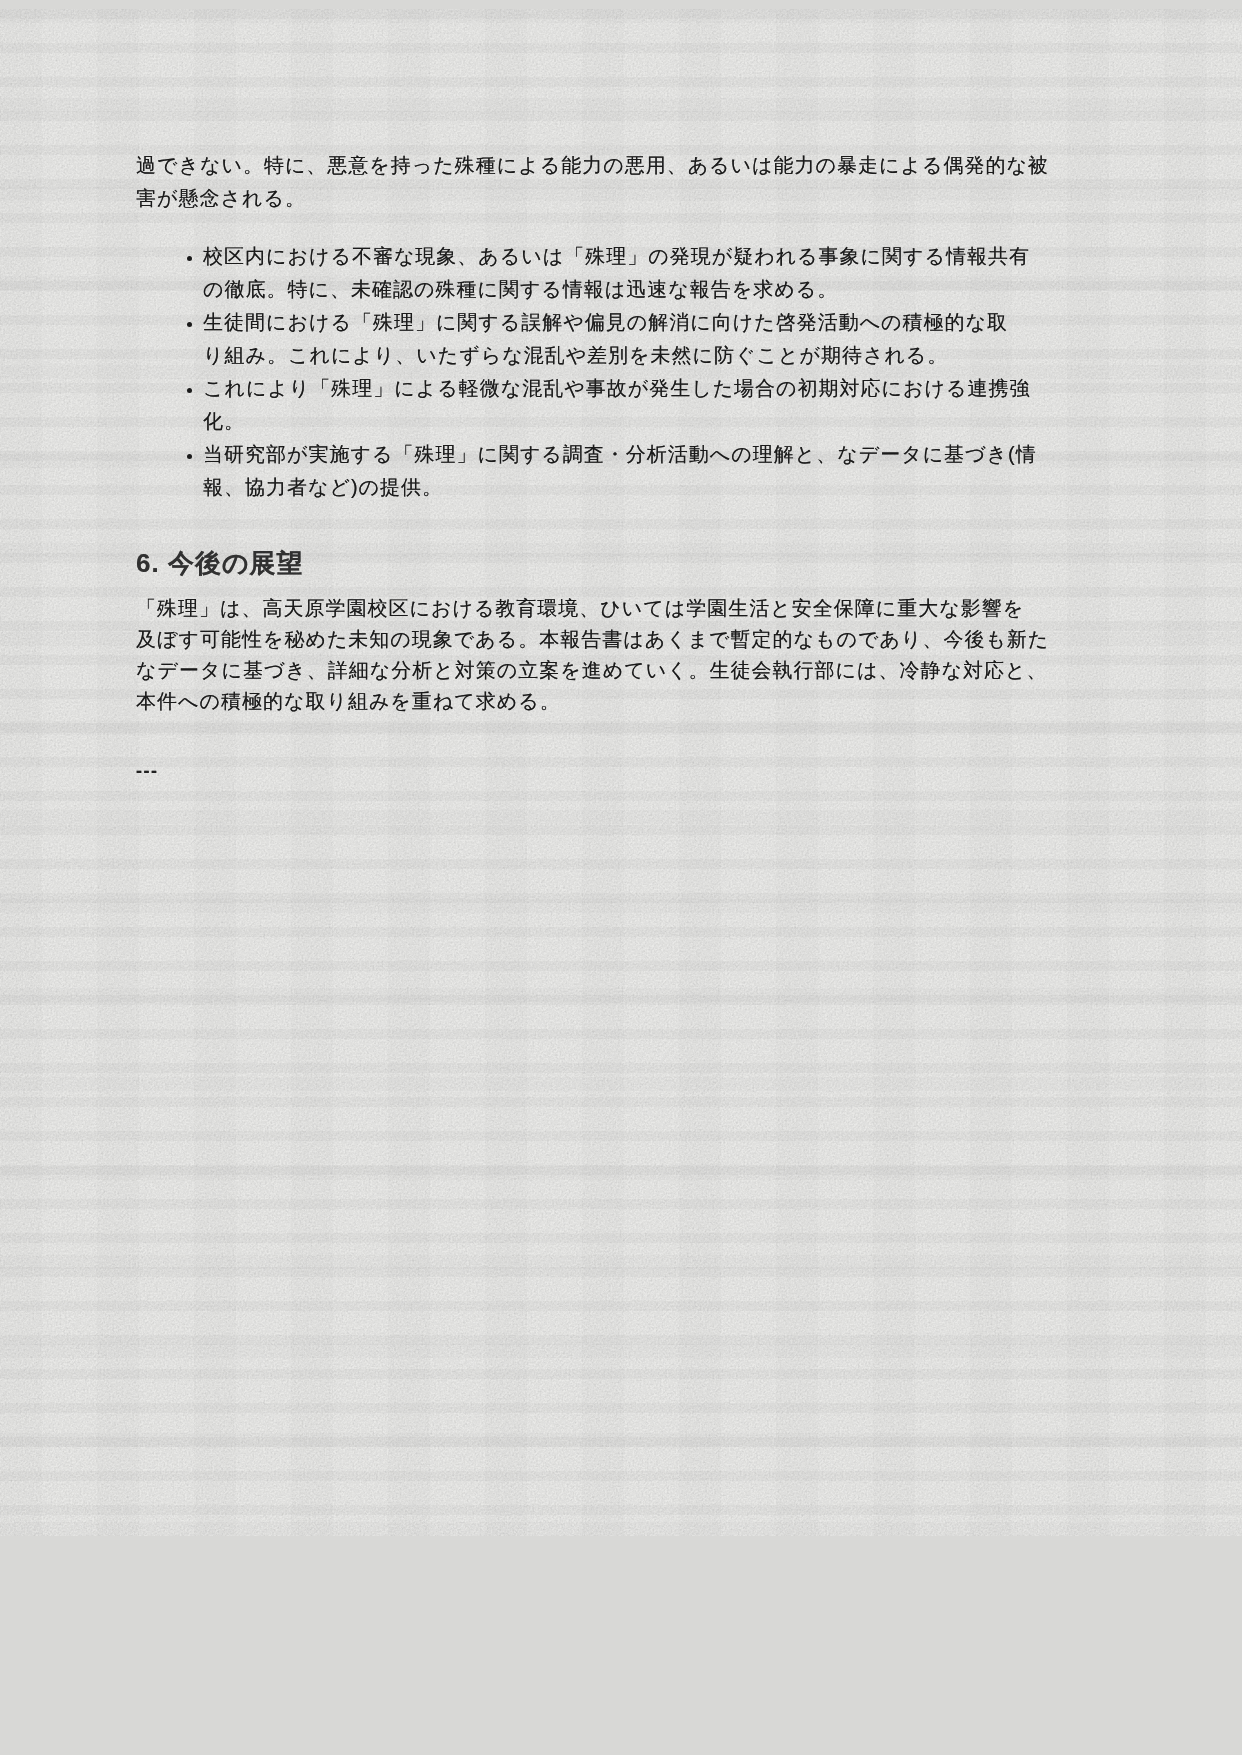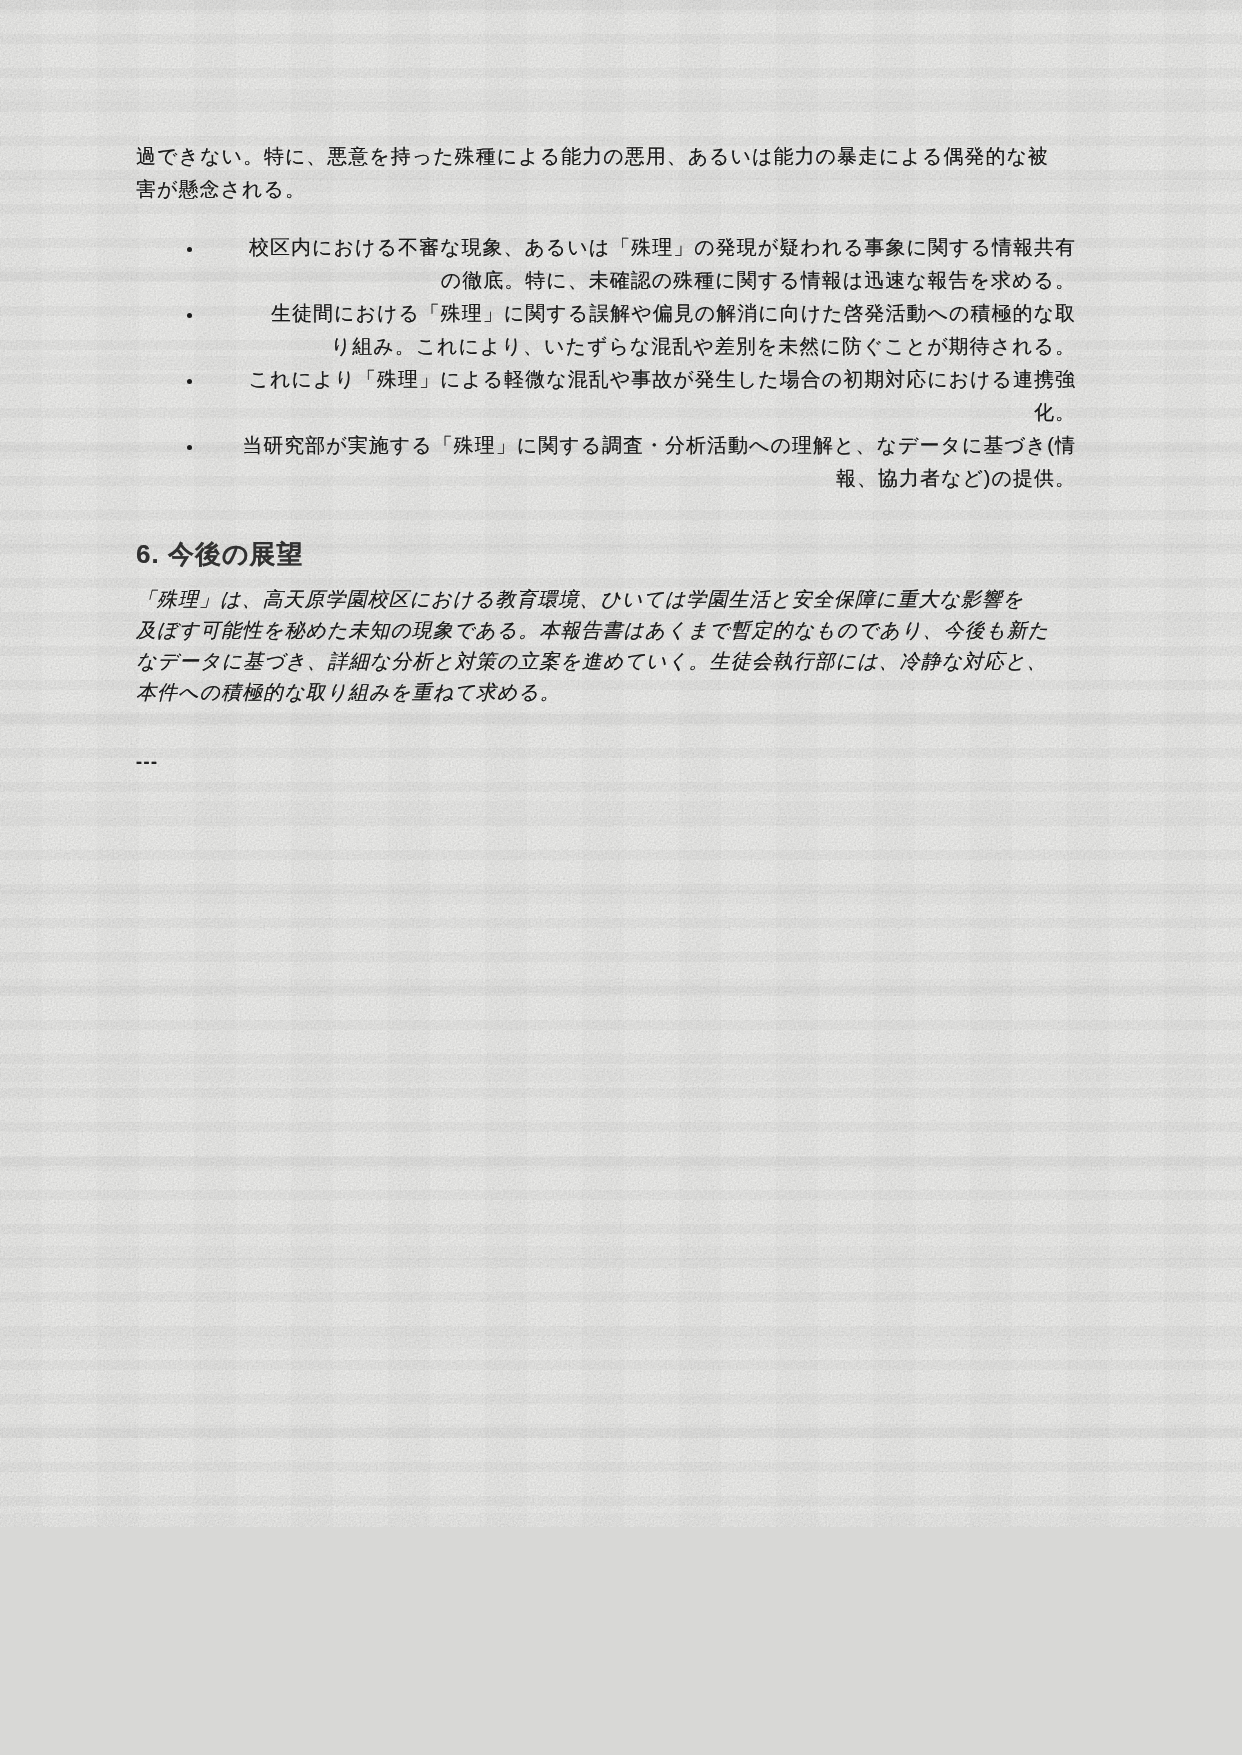--- a/index.html
+++ b/index.html
@@ -9,21 +9,21 @@
   }
   :root {
     --paper: #e9e9e7;
     --ink: #1b1b1b;
     --heading-ink: #323232;
   }
   .page {
     position: relative;
     width: 1242px;
     height: 1527px;
-    margin: 0 auto;
+    margin: 9px auto;
     background: var(--paper);
     overflow: hidden;
     font-family: "Liberation Sans", "DejaVu Sans", sans-serif;
     color: var(--ink);
   }
   
   .page::before {
     content: "";
     position: absolute;
     inset: 0;
@@ -57,21 +57,20 @@
   }
   .body-paragraph {
     margin: 0;
     white-space: pre-line;
   }
   .p-advisory { margin-top: 29px; }
   ul.recommendation-list {
     margin: 25px 0 0 0;
     padding-left: 67px;
     list-style: disc outside;
-    text-align: right;
   }
   ul.recommendation-list li {
     white-space: pre-line;
     margin: 0;
   }
   ul.recommendation-list li::marker {
     font-size: 0.8em;
     color: var(--ink);
   }
   .section-heading {
@@ -79,21 +78,20 @@
     font-size: 26px;
     line-height: 32px;
     font-weight: bold;
     letter-spacing: 1px;
     color: var(--heading-ink);
     text-shadow: 0 0 0.5px rgba(50,50,50,0.6);
   }
   .p-outlook {
     margin-top: 14px;
     line-height: 31px;
-    font-style: italic;
   }
   .end-divider {
     margin: 38px 0 0 0;
     font-size: 18px;
     font-weight: bold;
     letter-spacing: 1.5px;
     color: #222;
   }
 </style>
 </head>

